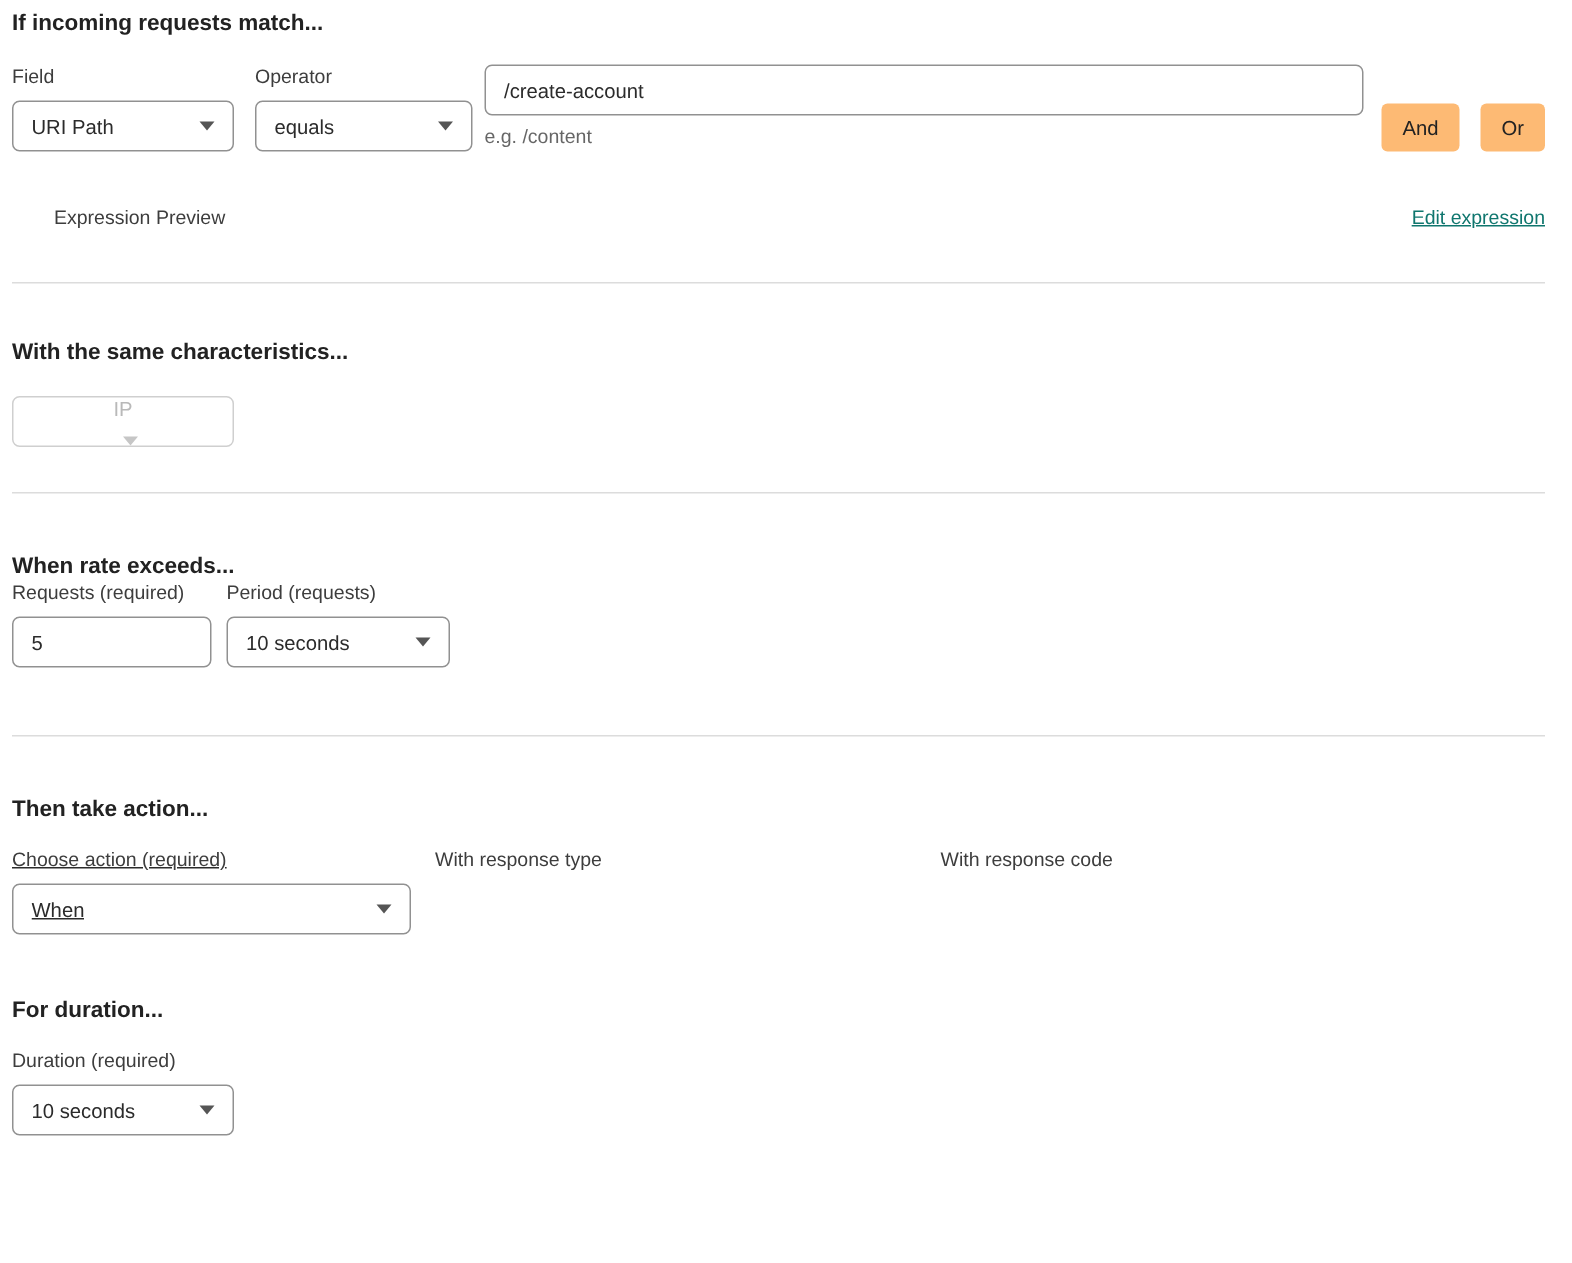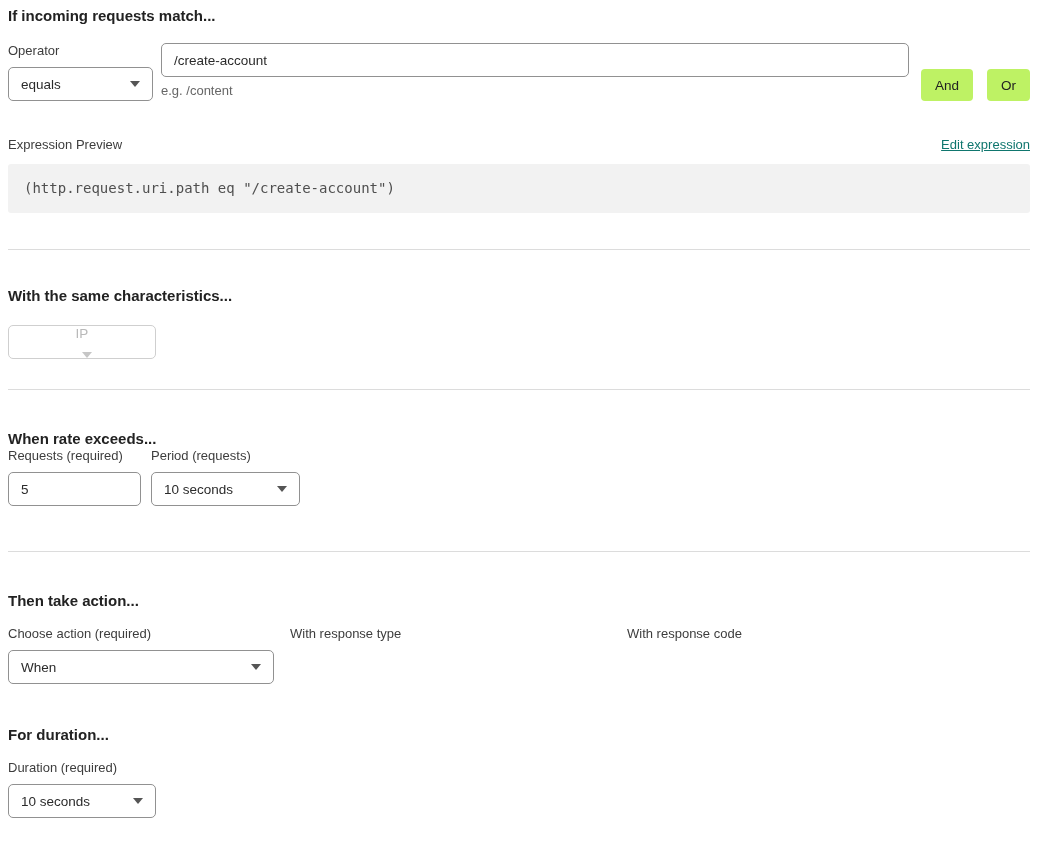--- a/index.html
+++ b/index.html
@@ -68,21 +68,21 @@
   }
   .text-input.disabled {
     background: #ebebeb;
     border-color: #cfcfcf;
     color: #9a9a9a;
   }
 
   .btn {
     height: 32px;
     padding: 0 14px;
-    background: #bef264;
+    background: #fdba74;
     border: none;
     border-radius: 4px;
     font-family: "Liberation Sans", sans-serif;
     font-size: 13.5px;
     color: #222;
     cursor: pointer;
     white-space: nowrap;
   }
 
   .divider {
@@ -99,21 +99,21 @@
   .col-and      { flex: 0 0 auto; margin-right: 14px; padding-top: 26px; }
   .col-or       { flex: 0 0 auto; padding-top: 26px; }
   .hint {
     font-size: 13px;
     color: #666;
     margin-top: 6px;
     line-height: 15px;
   }
 
   
-  .expr-section { margin-top: 36px; }
+  .expr-section { margin-top: 36px; margin-left: 28px; }
   .expr-head {
     display: flex;
     justify-content: space-between;
     align-items: baseline;
     margin-bottom: 12px;
   }
   .expr-label { font-size: 13px; color: #3d3d3d; }
   .link {
     font-size: 13px;
     color: #0f766e;
@@ -138,36 +138,43 @@
   
   .char-select-wrap { margin-top: 20px; width: 148px; }
 
   
   .rate-row { display: flex; align-items: flex-start; margin-top: 0; }
   .col-requests { width: 133px; margin-right: 10px; flex: 0 0 auto; }
   .col-period   { width: 149px; flex: 0 0 auto; }
 
   
   .action-row { display: flex; align-items: flex-start; margin-top: 16px; }
-  .col-choose    { width: 266px; margin-right: 16px; flex: 0 0 auto; }
+  .col-choose    { width: 266px; margin-right: 16px; flex: 0 0 auto; text-decoration: underline; }
   .col-resp-type { width: 321px; margin-right: 16px; flex: 0 0 auto; }
   .col-resp-code { width: 162px; flex: 0 0 auto; }
 
   
   .duration-section { margin-top: 42px; }
   .duration-wrap { margin-top: 16px; width: 148px; }
 </style>
 </head>
 <body>
 
 <div class="page">
 
   <section>
     <h2 class="section-title">If incoming requests match...</h2>
     <div class="match-row">
+      <div class="col-field">
+        <span class="field-label">Field</span>
+        <div class="control select">
+          <span class="select-text">URI Path</span>
+          <span class="chevron"></span>
+        </div>
+      </div>
       <div class="col-operator">
         <span class="field-label">Operator</span>
         <div class="control select">
           <span class="select-text">equals</span>
           <span class="chevron"></span>
         </div>
       </div>
       <div class="col-value">
         <input type="text" class="control text-input" value="/create-account" style="">
         <div class="hint">e.g. /content</div>
@@ -179,21 +186,20 @@
         <button class="btn">Or</button>
       </div>
     </div>
   </section>
 
   <section class="expr-section">
     <div class="expr-head">
       <span class="expr-label">Expression Preview</span>
       <a class="link">Edit expression</a>
     </div>
-    <div class="code-box">(http.request.uri.path eq "/create-account")</div>
   </section>
 
   <hr class="divider divider-1">
 
   <section>
     <h2 class="section-title">With the same characteristics...</h2>
     <div class="char-select-wrap">
       <div class="control select disabled">
         <span class="select-text">IP</span>
         <span class="chevron"></span>

